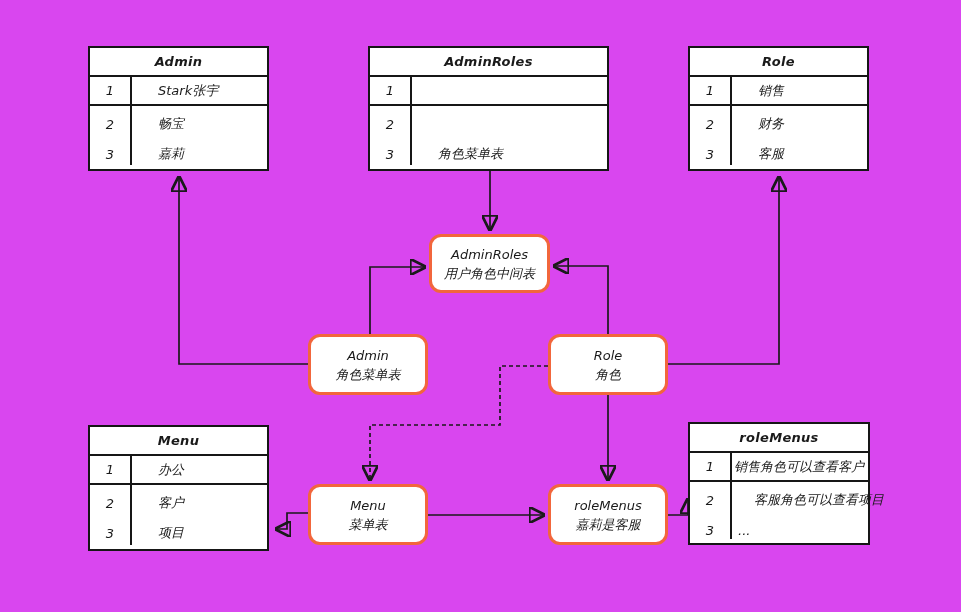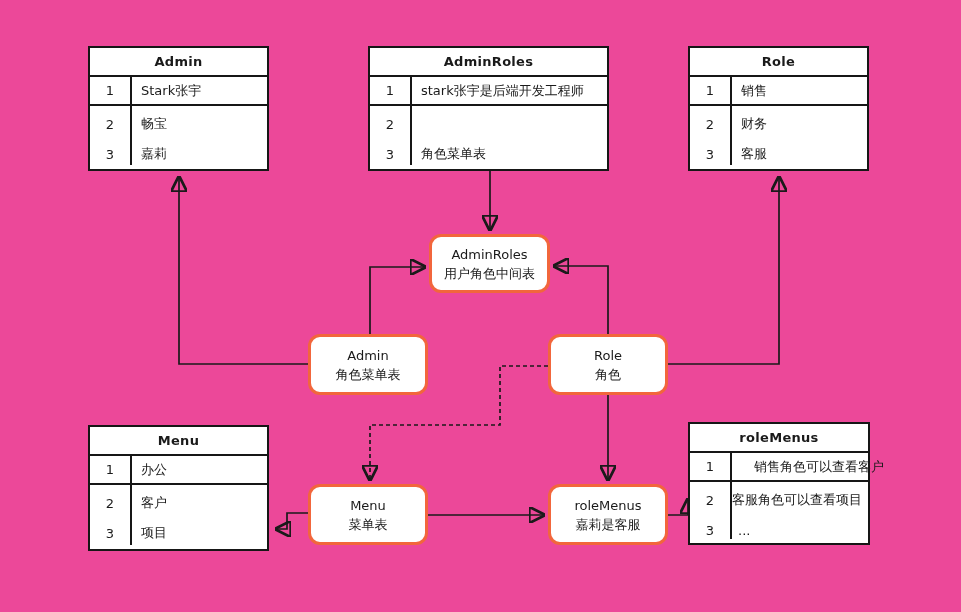--- a/index.html
+++ b/index.html
@@ -1,29 +1,29 @@
 <!DOCTYPE html>
 <html style="--accent: #F2663C; --line: #1a1a1a;"><head>
 <meta charset="utf-8">
 <style>
   html,body{margin:0;padding:0;background:#fff;}
   #canvas{
-    position:relative;width:961px;height:612px;background:#ec4899;overflow:hidden;
-    font-family:"DejaVu Sans","Liberation Sans",sans-serif;color:#1a1a1a;
+    position:relative;width:961px;height:612px;background:#d946ef;overflow:hidden;
+    font-family:"DejaVu Sans","Liberation Sans",sans-serif;color:#1a1a1a;font-style:italic;
   }
   
   .etable{position:absolute;background:#fff;border:2px solid #161616;box-sizing:border-box;}
   .thead{height:29px;border-bottom:2px solid #161616;box-sizing:border-box;
          display:flex;align-items:center;justify-content:center;
          font-weight:bold;font-size:13px;letter-spacing:.3px;}
   .trow{display:flex;align-items:center;height:30px;font-size:13px;}
   .trow.first{height:29px;border-bottom:2px solid #161616;box-sizing:border-box;}
   .tgroup{padding-top:3px;}
   .tnum{width:40px;text-align:center;flex:none;}
-  .tval{padding-left:11px;white-space:nowrap;}
+  .tval{padding-left:28px;white-space:nowrap;}
   .vdiv{position:absolute;left:40px;top:29px;bottom:4px;width:2px;background:#161616;}
   
   .enode{position:absolute;width:120px;height:61px;box-sizing:border-box;
          border:3px solid var(--accent,#F2663C);border-radius:12px;background:#fff;
          display:flex;flex-direction:column;align-items:center;justify-content:center;
          font-size:13px;line-height:19px;text-align:center;}
   
   #edges{position:absolute;left:0;top:0;width:961px;height:612px;pointer-events:none;}
   #edges path{fill:none;stroke:var(--line,#1a1a1a);stroke-width:1.7px;}
   #edges path.dashed{stroke-dasharray:4 3;}
@@ -67,21 +67,20 @@
         <span class="tval">嘉莉</span>
       </div>
     </div>
     <div class="vdiv"></div>
   </div>
 
   <div class="etable" style="left:368px;top:46px;width:241px;height:125px;">
     <div class="thead">AdminRoles</div>
     <div class="trow first">
       <span class="tnum">1</span>
-      <span class="tval">stark张宇是后端开发工程师</span>
     </div>
     <div class="tgroup">
       <div class="trow">
         <span class="tnum">2</span>
       </div>
       <div class="trow">
         <span class="tnum">3</span>
         <span class="tval">角色菜单表</span>
       </div>
     </div>
@@ -123,26 +122,26 @@
         <span class="tval">项目</span>
       </div>
     </div>
     <div class="vdiv"></div>
   </div>
 
   <div class="etable" style="left:688px;top:422px;width:182px;height:123px;">
     <div class="thead">roleMenus</div>
     <div class="trow first">
       <span class="tnum">1</span>
-      <span class="tval" style="padding-left:24px;">销售角色可以查看客户</span>
+      <span class="tval" style="padding-left:4px;">销售角色可以查看客户</span>
     </div>
     <div class="tgroup">
       <div class="trow">
         <span class="tnum">2</span>
-        <span class="tval" style="padding-left:2px;">客服角色可以查看项目</span>
+        <span class="tval" style="padding-left:24px;">客服角色可以查看项目</span>
       </div>
       <div class="trow">
         <span class="tnum">3</span>
         <span class="tval" style="padding-left:8px;">...</span>
       </div>
     </div>
     <div class="vdiv"></div>
   </div>
 
   <div class="enode" style="left:429px;top:234px;width:121px;height:59px;">

